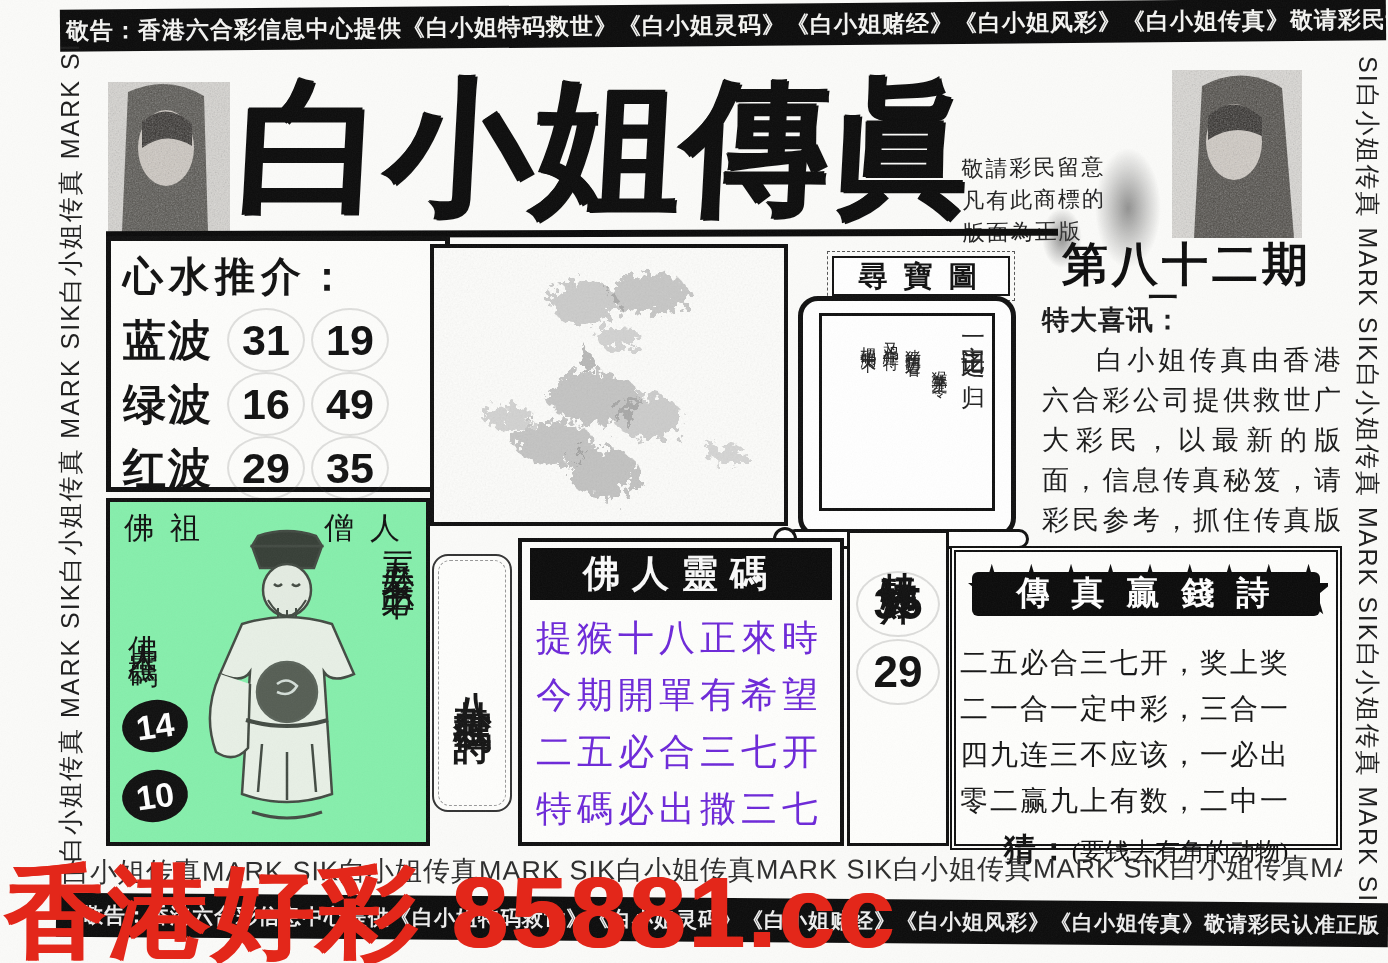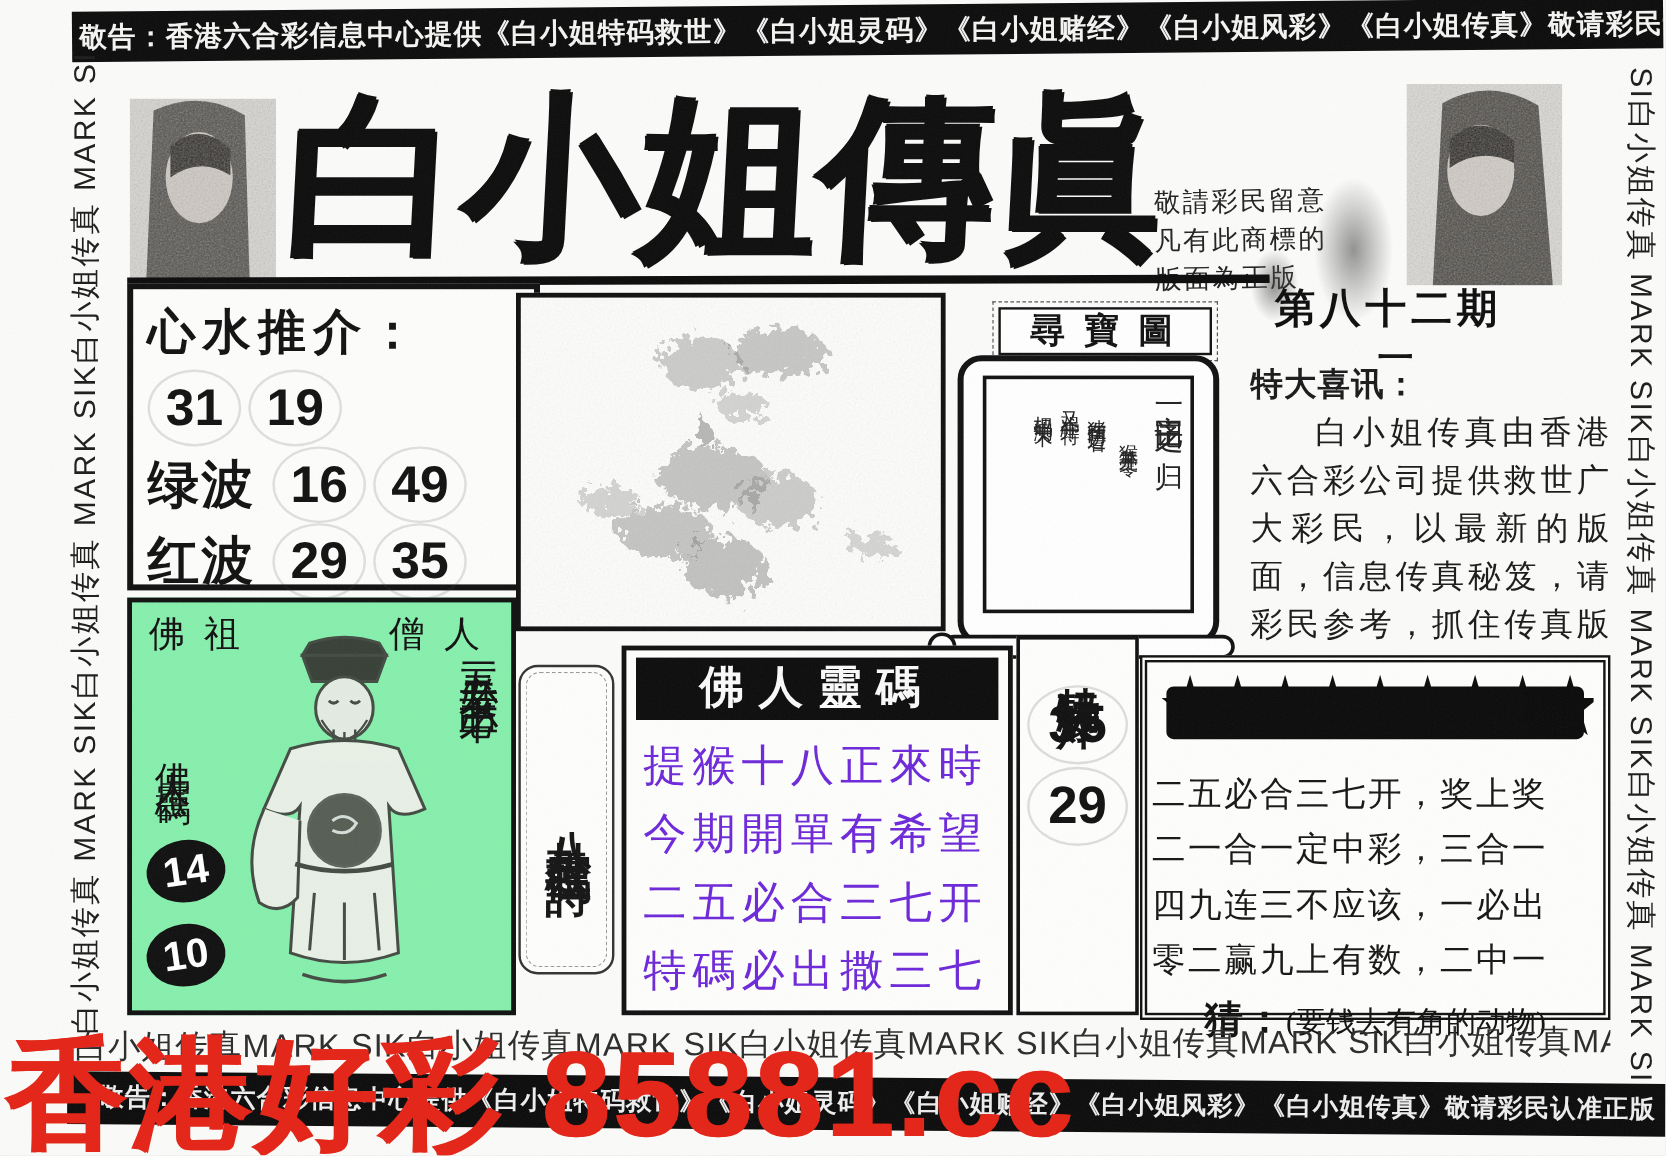--- a/index.html
+++ b/index.html
@@ -59,21 +59,21 @@
   .smudge {
     position:absolute; background:
       radial-gradient(closest-side, rgba(60,60,60,.55), rgba(90,90,90,.25) 60%, rgba(120,120,120,0));
     border-radius:50%;
   }
   .smudge.a { left:1095px; top:148px; width:66px; height:120px; }
   .smudge.b { left:1042px; top:208px; width:40px; height:60px; }
   .title-rule { position:absolute; left:106px; top:230px; width:952px; height:7px; background:#0b0b0b; transform:rotate(-0.15deg); }
 
   .issue {
-    position:absolute; left:1062px; top:234px; font-size:34px; font-weight:900;
+    position:absolute; left:1062px; top:234px; font-size:46px; font-weight:900;
     letter-spacing:4px; white-space:nowrap; color:#0d0d0d;
   }
   .issue-dash { position:absolute; left:1148px; top:278px; font-size:30px; font-weight:bold; }
 
   .announcement { position:absolute; left:1042px; top:300px; width:300px; font-size:27px; line-height:40px; letter-spacing:1px; color:#1a1a1a; }
   .announcement .head { font-weight:bold; }
   .announcement .body { text-indent:2em; text-align:justify; }
 
   
   .heart-box {
@@ -267,20 +267,21 @@
   <div class="issue">第八十二期</div>
   <div class="issue-dash">一</div>
   <div class="announcement">
     <div class="head">特大喜讯：</div>
     <p class="body">白小姐传真由香港六合彩公司提供救世广大彩民，以最新的版面，信息传真秘笈，请彩民参考，抓住传真版面正版，长跟长中。</p>
   </div>
 
   <div class="heart-box">
     <div class="title">心水推介：</div>
     <div class="heart-row">
+      <span class="lbl">蓝波</span>
       <span class="numc">31</span>
       <span class="numc">19</span>
     </div>
     <div class="heart-row">
       <span class="lbl">绿波</span>
       <span class="numc">16</span>
       <span class="numc">49</span>
     </div>
     <div class="heart-row">
       <span class="lbl">红波</span>
@@ -375,20 +376,21 @@
   <div class="explode-box">
     <div class="vt">特码爆炸</div>
     <div class="num">35</div>
     <div class="num">29</div>
   </div>
 
   <div class="win-box">
     <div class="win-banner">
       <div class="stars">★★★★★★★★★★</div>
       <div class="band"></div>
+      <div class="txt">傳真贏錢詩</div>
     </div>
     <div class="win-lines">
       <div class="win-line">二五必合三七开，奖上奖</div>
       <div class="win-line">二一合一定中彩，三合一</div>
       <div class="win-line">四九连三不应该，一必出</div>
       <div class="win-line">零二赢九上有数，二中一</div>
     </div>
     <div class="win-guess">
       <span class="g">猜：</span><span>(要钱去有角的动物)</span>
     </div>

